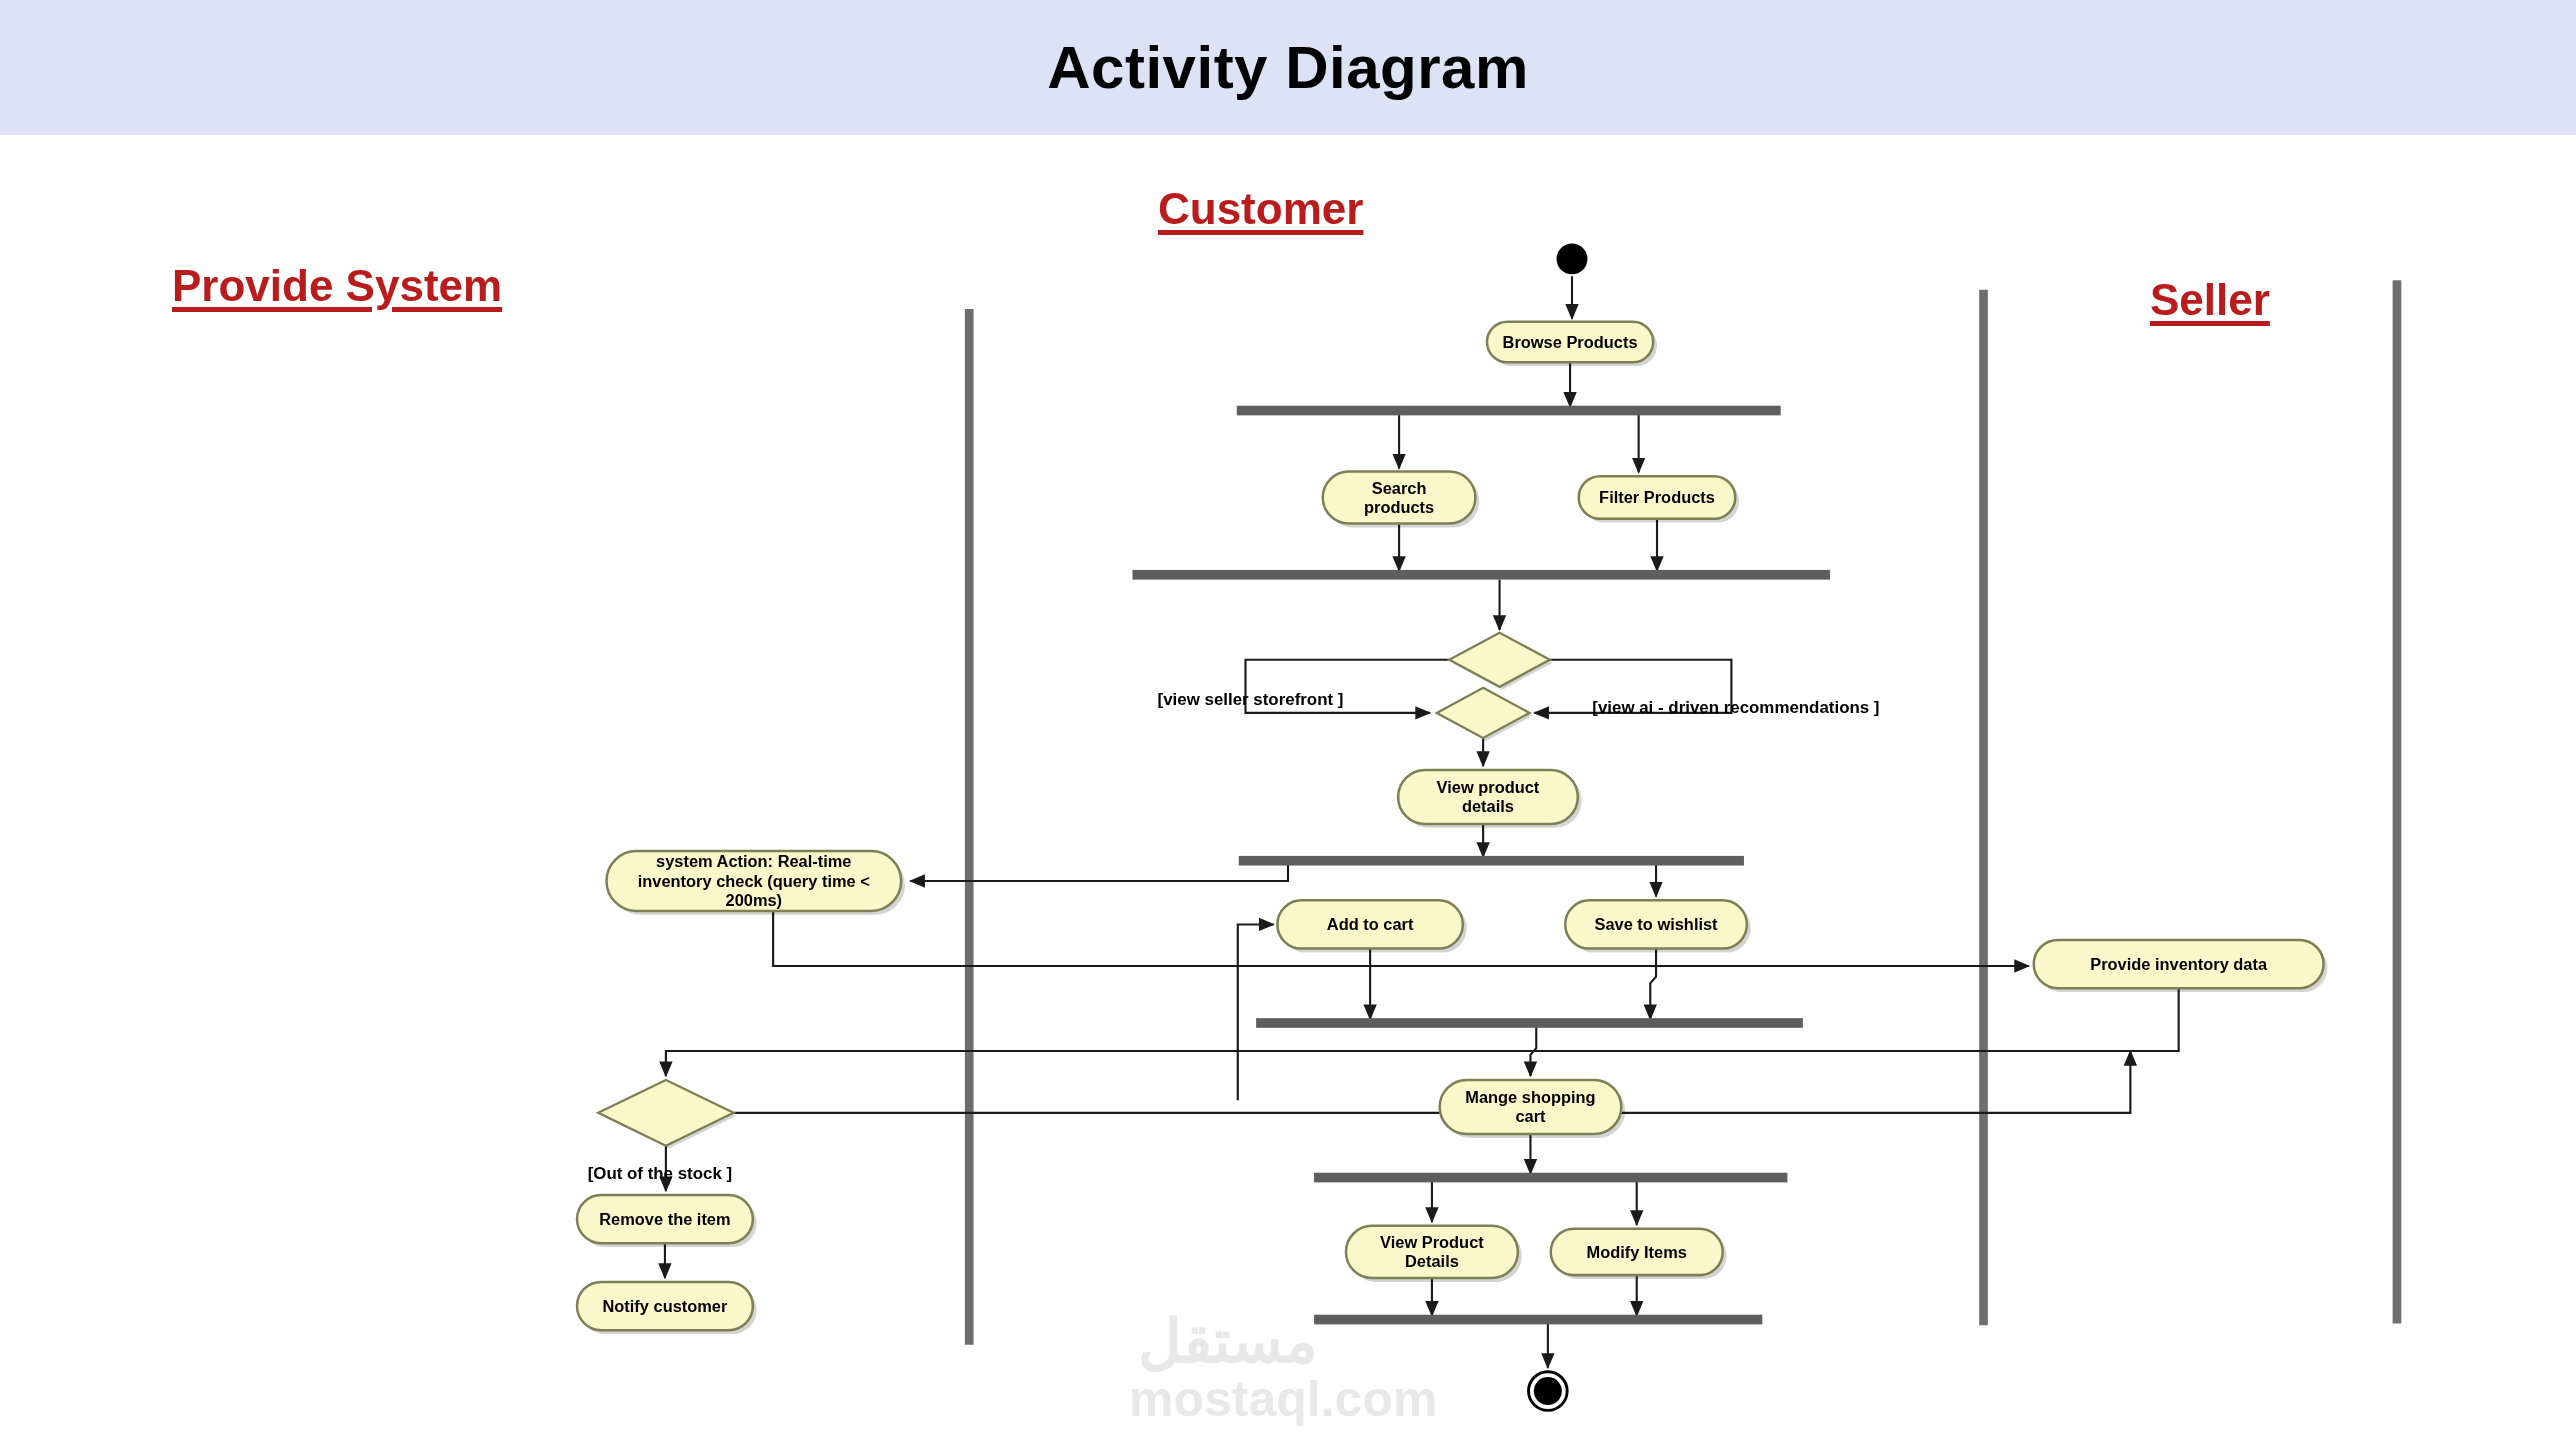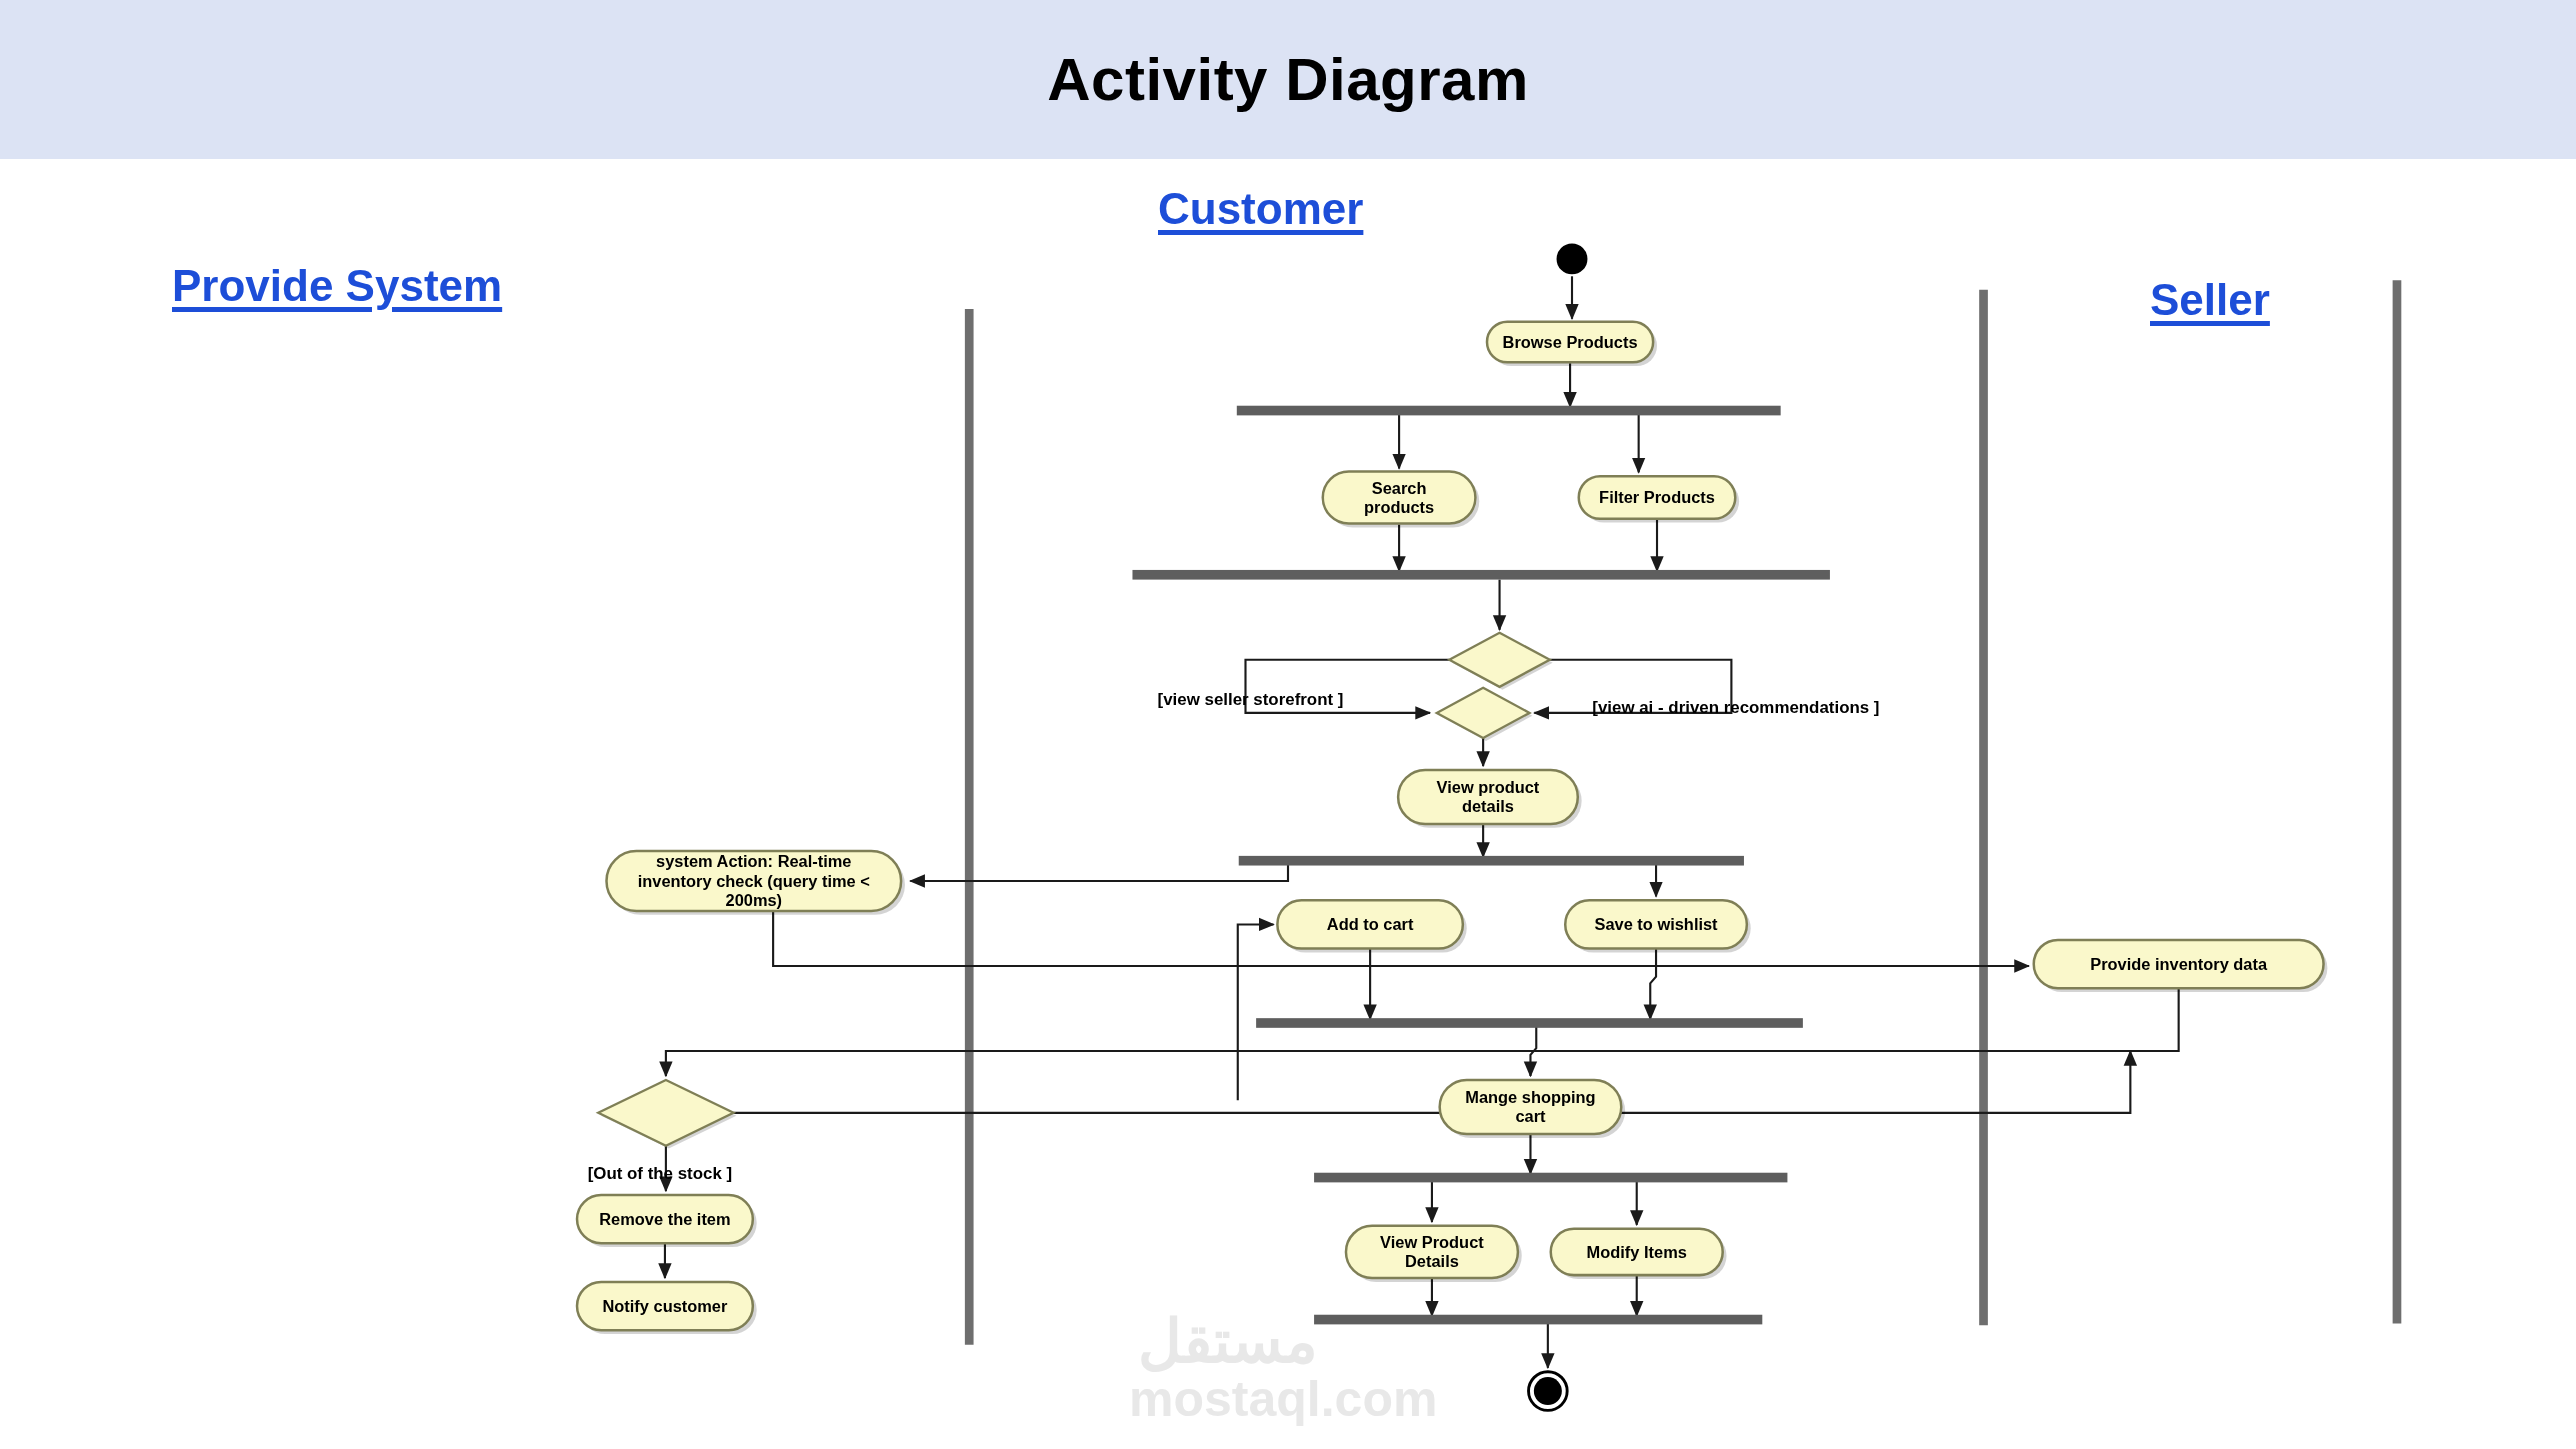--- a/index.html
+++ b/index.html
@@ -11,21 +11,21 @@
     width: 2576px;
     height: 1449px;
     position: relative;
     overflow: hidden;
     font-family: "Liberation Sans", sans-serif;
   }
   #header-band {
     position: absolute;
     left: 0; top: 0;
     width: 2576px;
-    height: 159px;
+    height: 135px;
     background: #dce3f4;
     display: flex;
     align-items: center;
     justify-content: center;
   }
   #page-title {
     font-size: 60px;
     font-weight: bold;
     color: #000000;
     letter-spacing: 0.5px;
@@ -34,21 +34,21 @@
   #canvas {
     position: absolute;
     left: 0; top: 0;
     width: 2576px;
     height: 1449px;
   }
   .lane-title {
     position: absolute;
     font-size: 44px;
     font-weight: bold;
-    color: #1d4ed8;
+    color: #b91c1c;
     text-decoration: underline;
     text-underline-offset: 5.8px;
     text-decoration-thickness: 4.8px;
     white-space: nowrap;
   }
   .wm {
     position: absolute;
     color: #e8e8e8;
     font-weight: bold;
     user-select: none;

